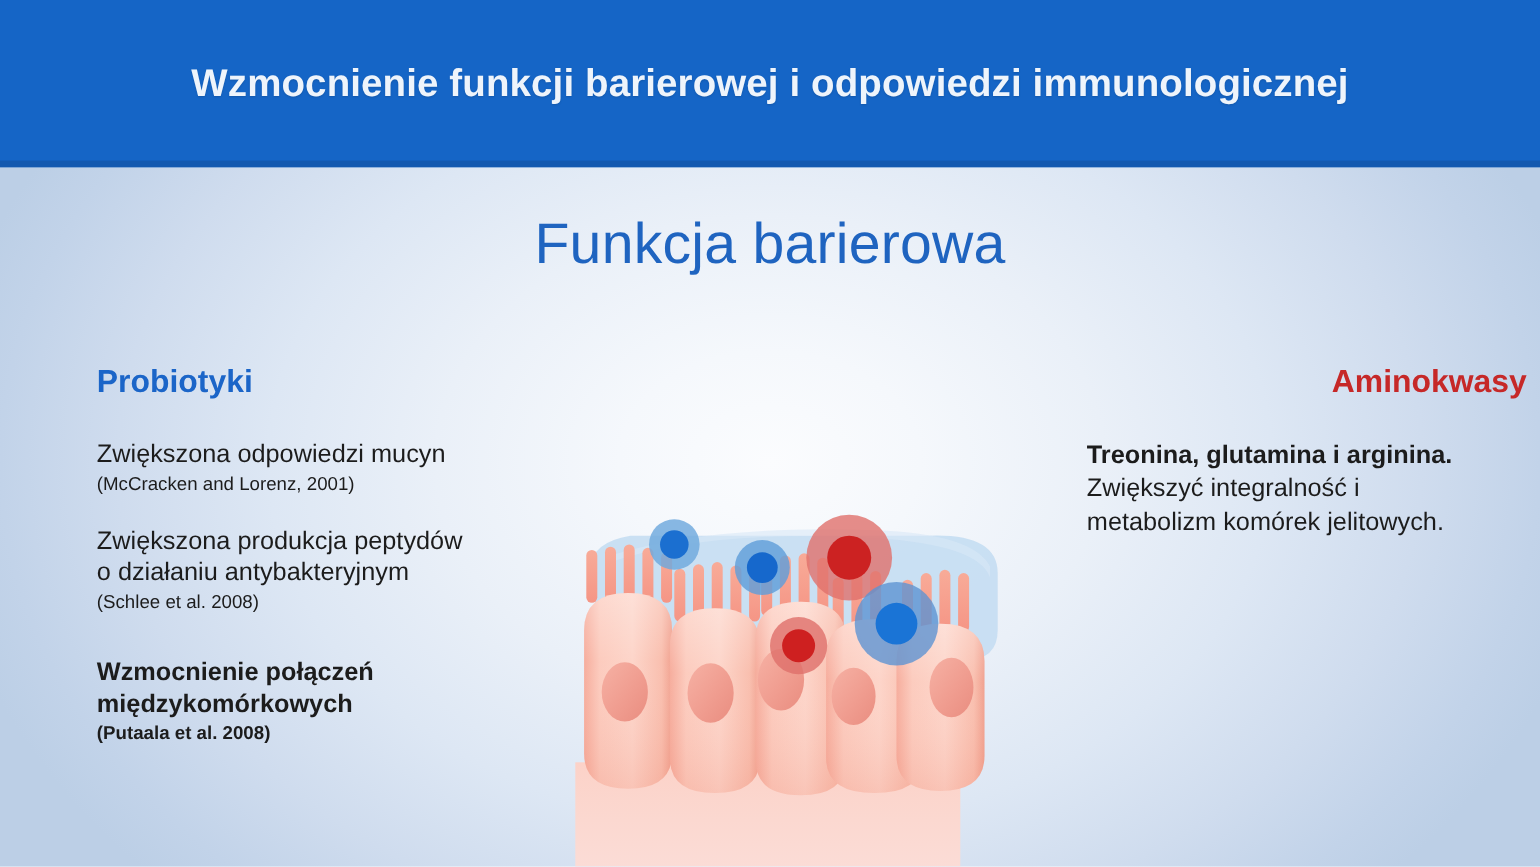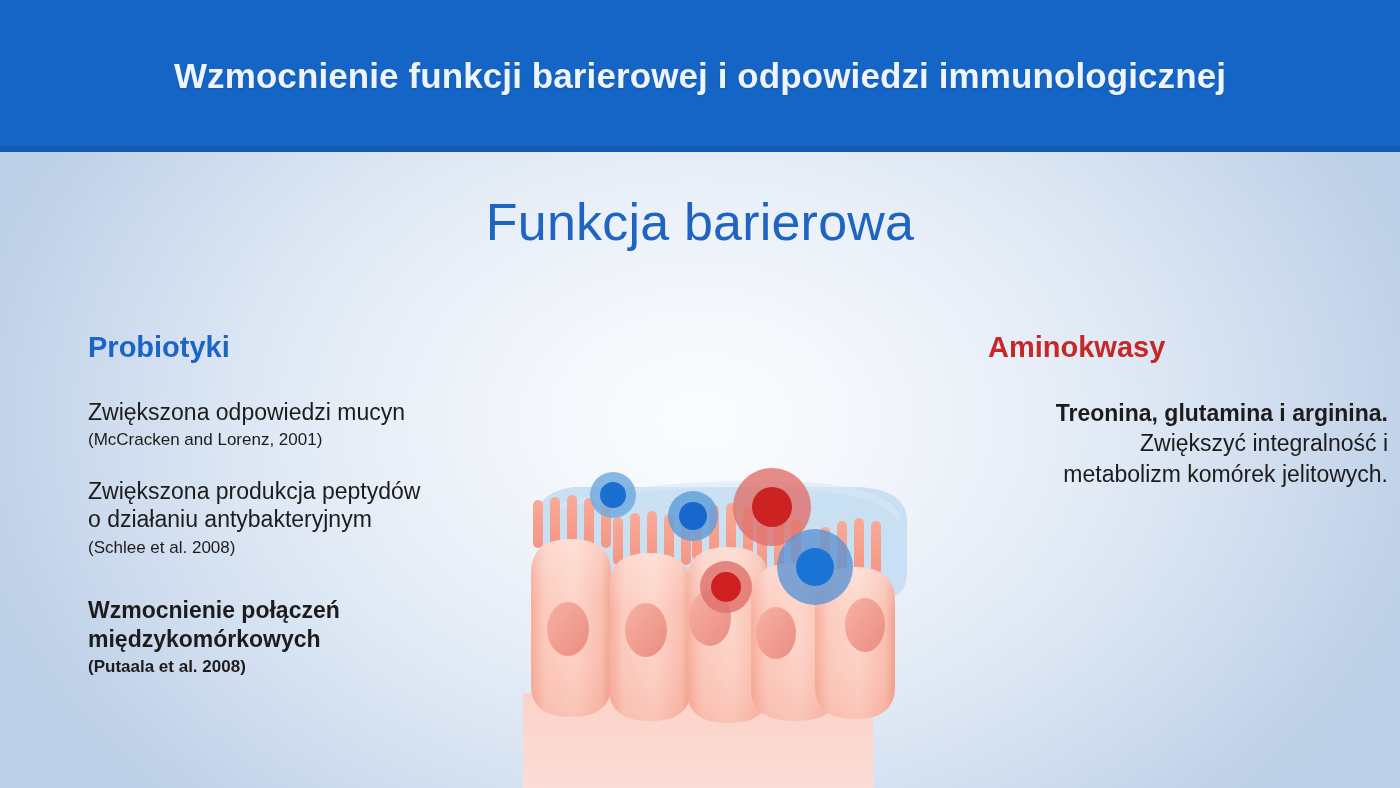--- a/index.html
+++ b/index.html
@@ -89,41 +89,40 @@
   #col-left  { left: 88px;  width: 430px; }
   #col-right { left: 988px; width: 400px; }
 
   .col-heading {
     font-size: 29px;
     font-weight: bold;
     margin: 0 0 34px 0;
     line-height: 1.1;
   }
   #heading-probiotyki { color: #1b65c8; }
-  #heading-aminokwasy { color: #c62828; }
+  #heading-aminokwasy { color: #c62828; text-align: right; }
 
   .item { margin-bottom: 26px; }
   .item-text {
     font-size: 23px;
     color: #1c1c1c;
     line-height: 1.24;
     white-space: pre-line;
   }
   .item-citation {
     font-size: 17px;
     color: #1c1c1c;
     margin-top: 4px;
     line-height: 1.2;
   }
 
   #aminokwasy-body {
     font-size: 23px;
     color: #1c1c1c;
     line-height: 1.32;
-    text-align: right;
   }
   #aminokwasy-lead {
     font-weight: bold;
     display: block;
   }
   #aminokwasy-detail {
     display: block;
     white-space: pre-line;
   }
 

